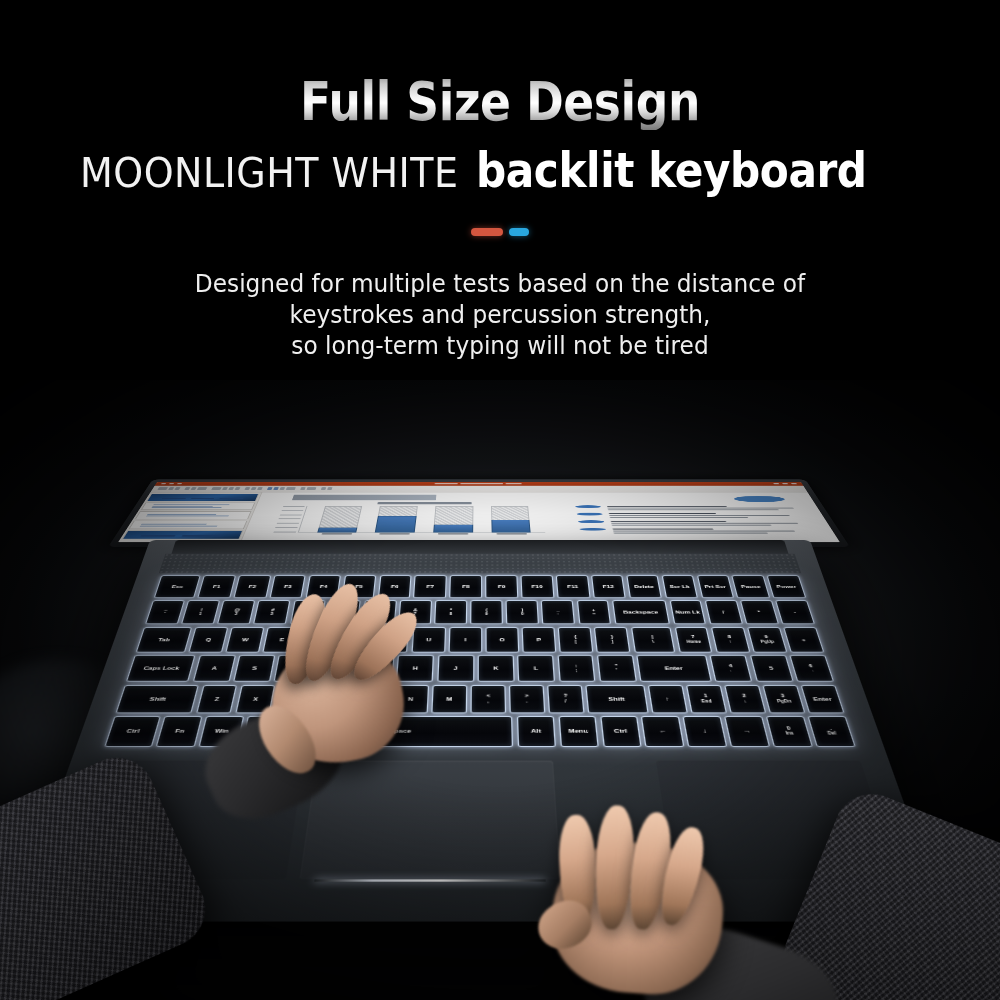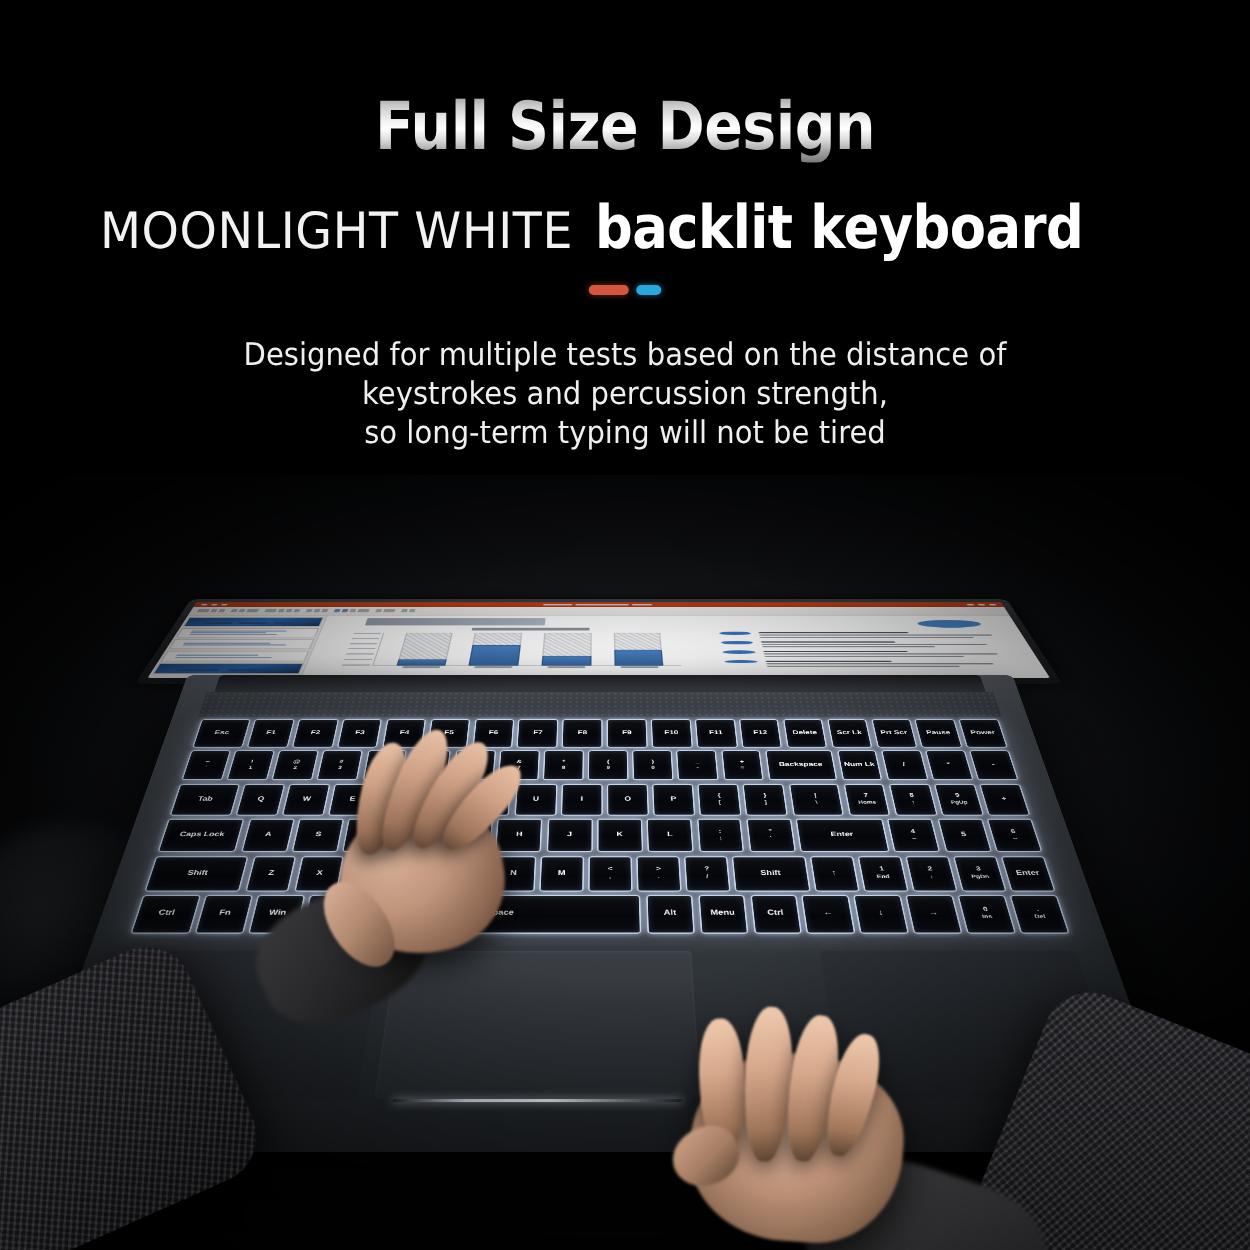--- a/index.html
+++ b/index.html
@@ -19,21 +19,21 @@
     font-family:"DejaVu Sans", sans-serif;
     font-size:53px; font-weight:bold; letter-spacing:-0.5px;
     transform:scaleX(0.86); transform-origin:center top;
     background:linear-gradient(180deg,#8f8f8f 0%,#c9c9c9 18%,#f4f4f4 42%,#ffffff 52%,#dadada 68%,#9c9c9c 86%,#7a7a7a 100%);
     -webkit-background-clip:text; background-clip:text;
     -webkit-text-fill-color:transparent; color:transparent;
     line-height:1.05;
   }
 
   .headline2 {
-    position:absolute; top:158px; left:0; width:1000px;
+    position:absolute; top:146px; left:0; width:1000px;
     display:flex; align-items:baseline; justify-content:center;
     line-height:1;
   }
   .hl2-thin {
     font-family:"DejaVu Sans", sans-serif;
     font-size:40px; font-weight:400; color:#f2f2f2;
     letter-spacing:0.5px; transform:scaleX(0.95); transform-origin:left bottom;
     white-space:nowrap;
   }
   .hl2-bold {

